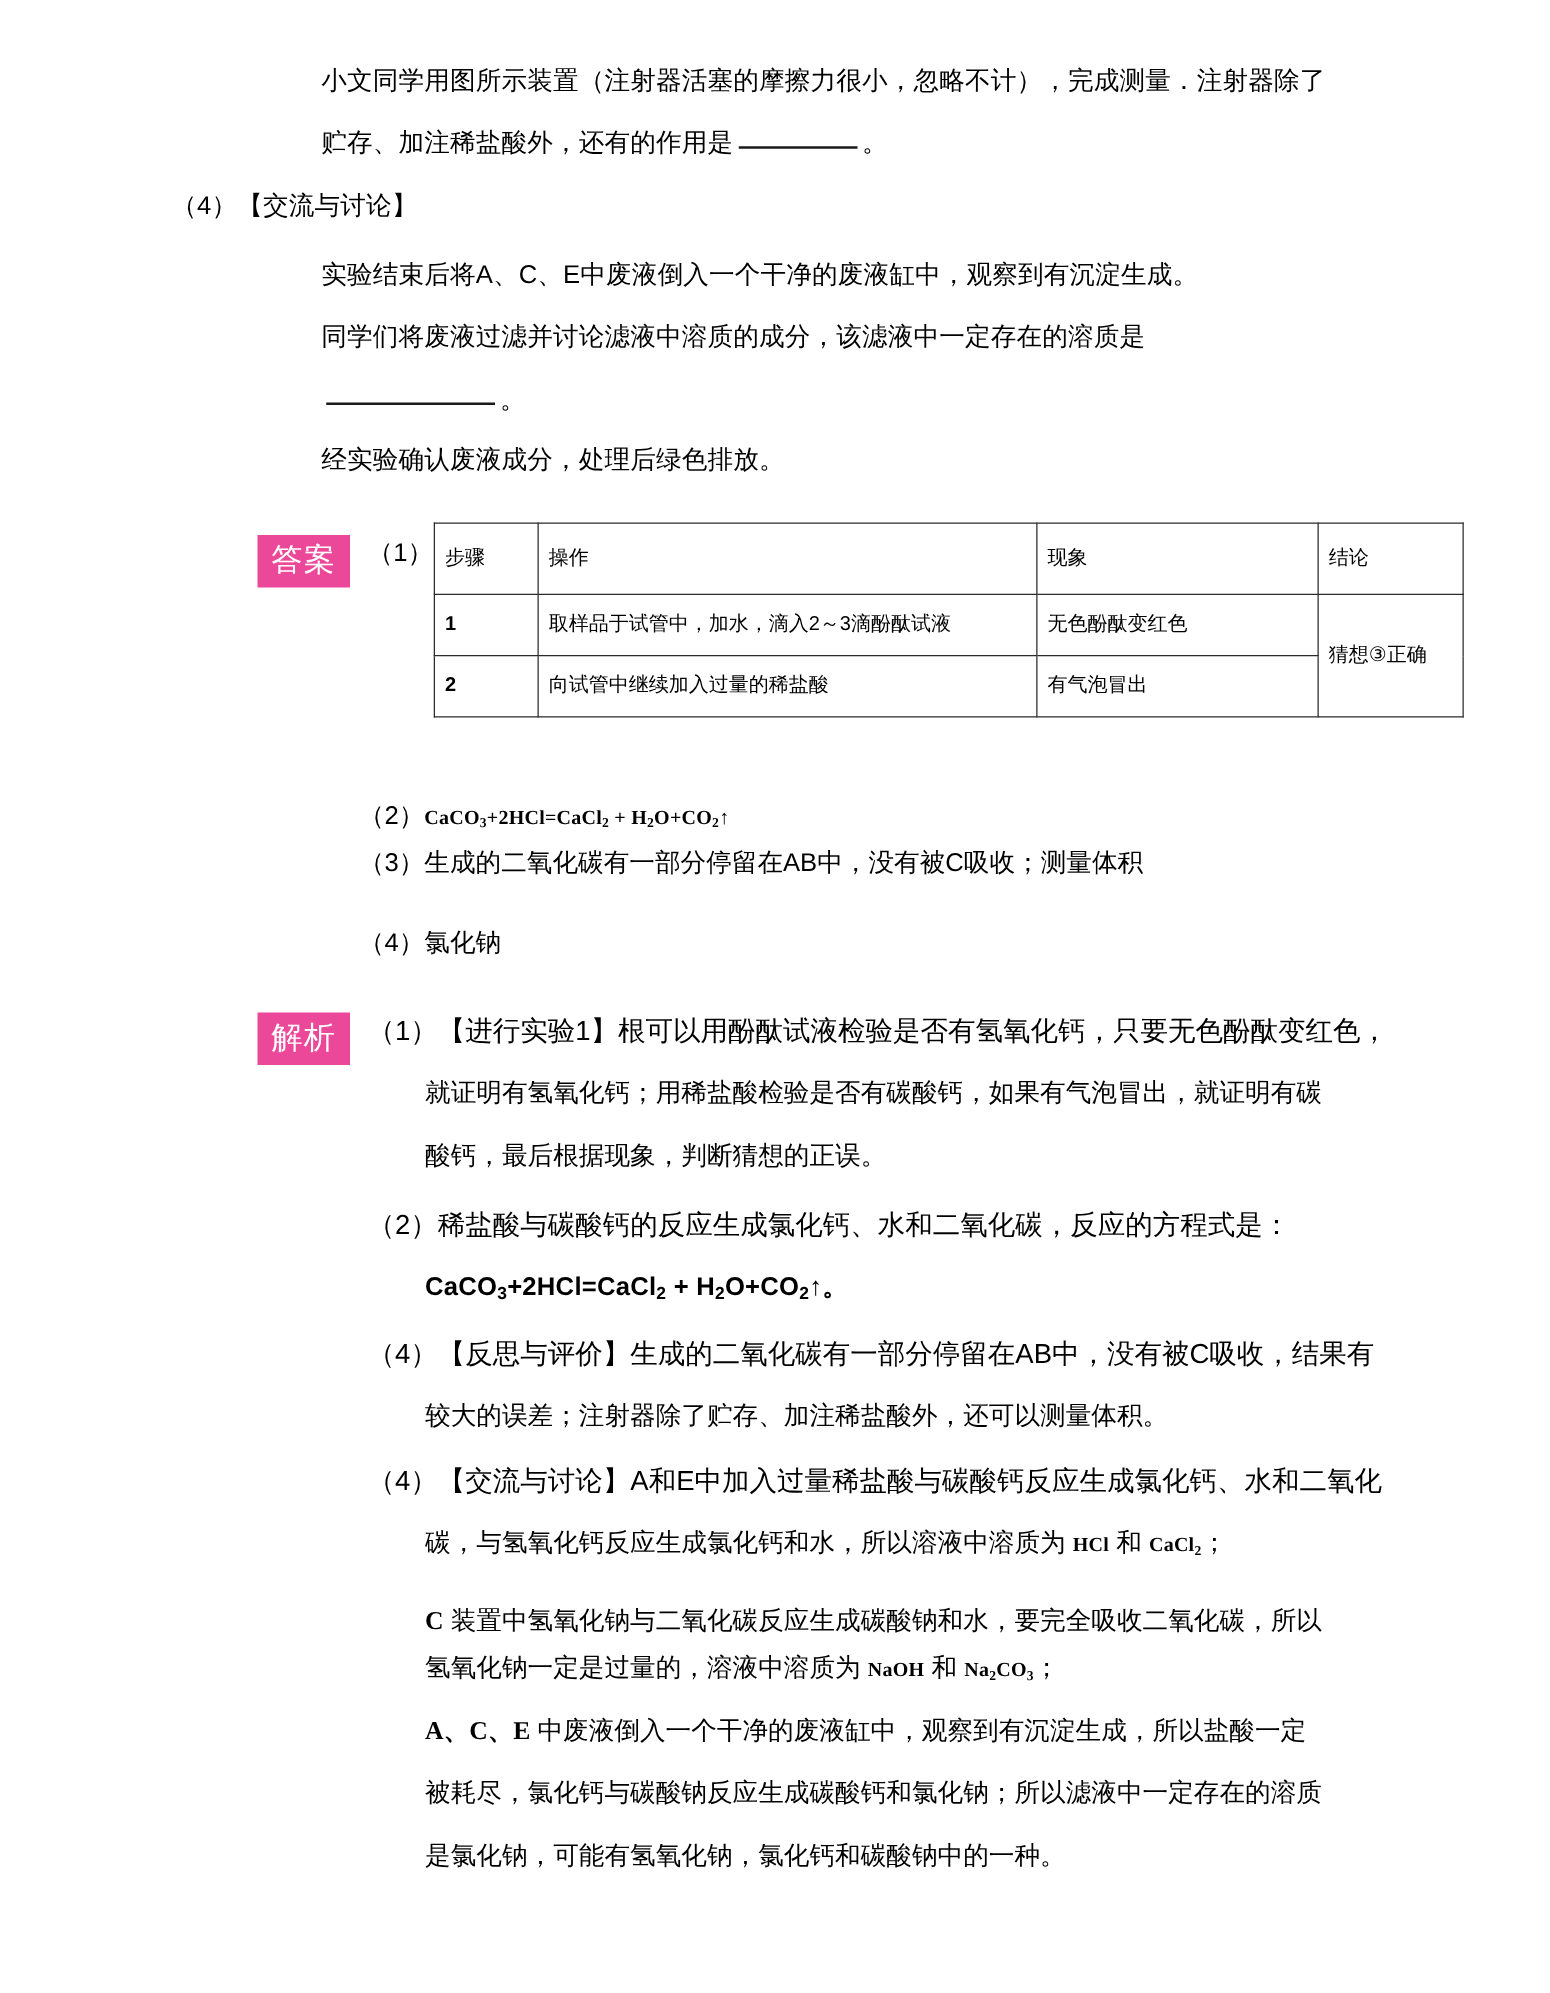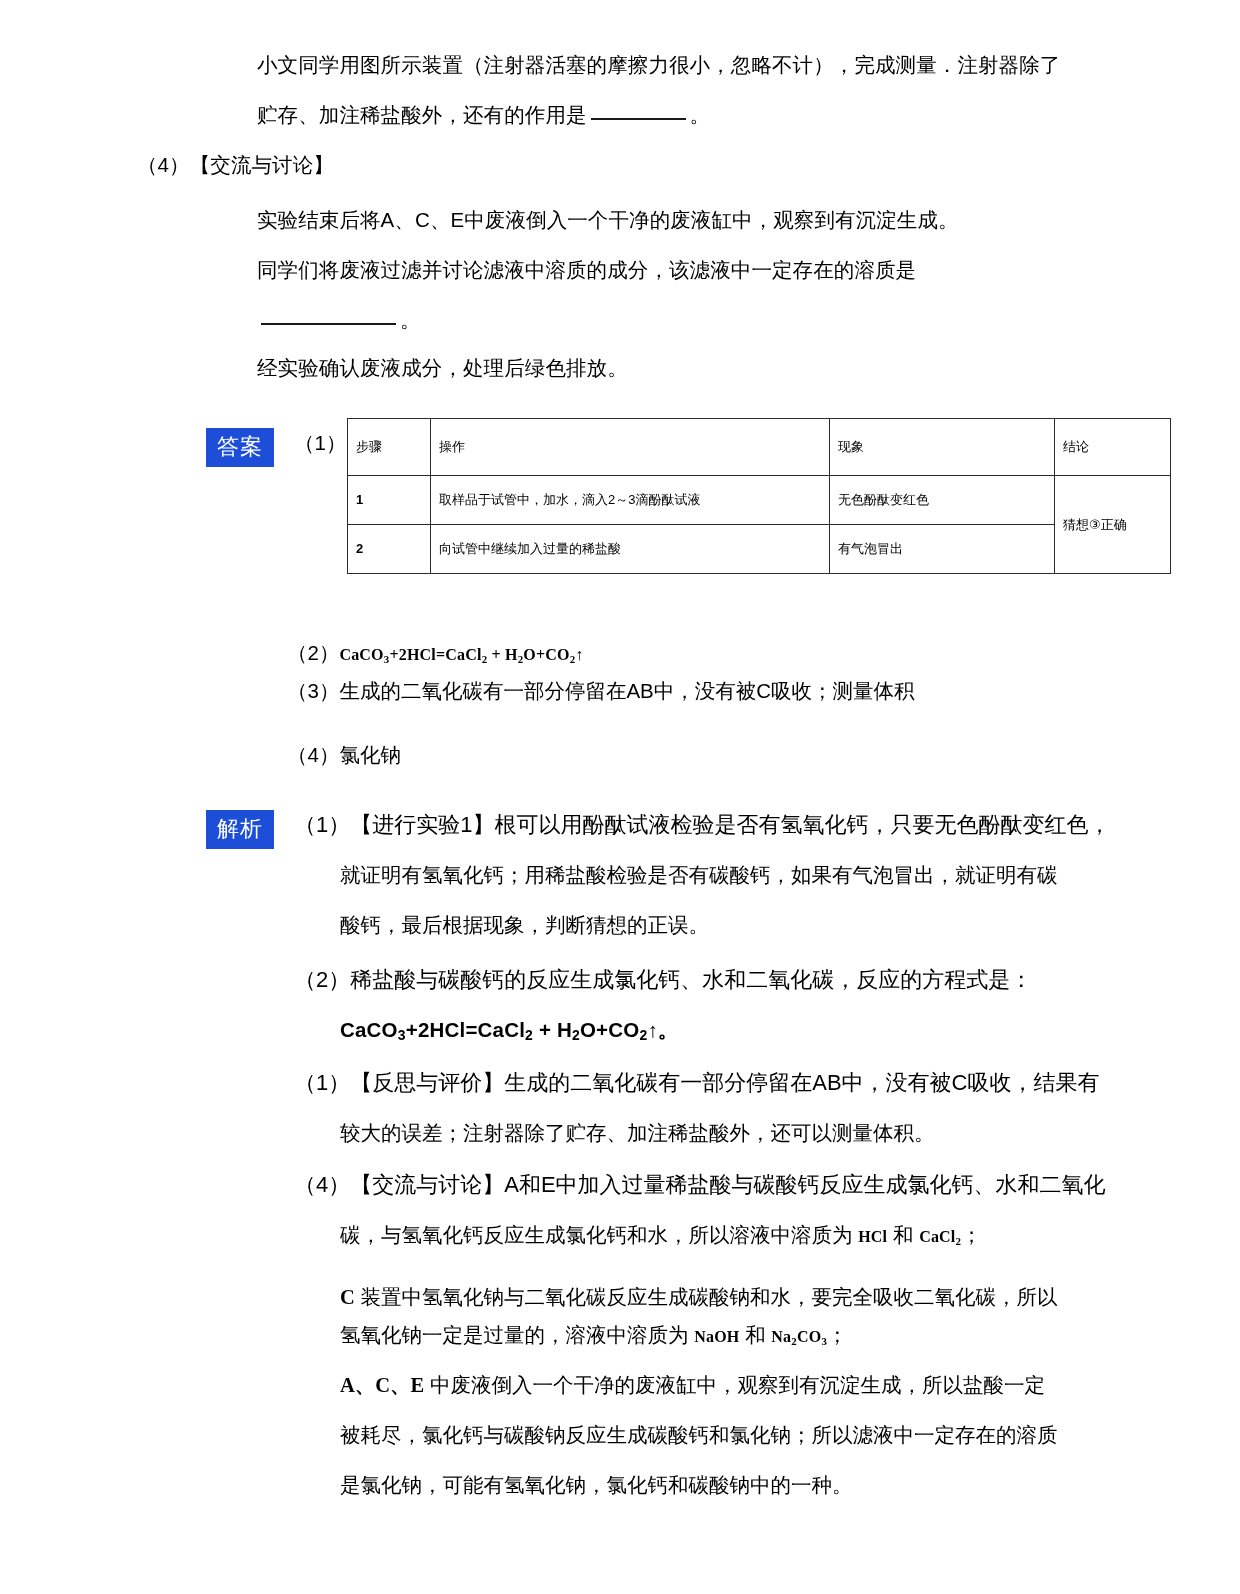--- a/index.html
+++ b/index.html
@@ -43,24 +43,24 @@
     border-bottom: 2.4px solid #1a1a1a;
     vertical-align: 2px;
     margin: 0 4px;
   }
   .blank-short { width: 95px; }
   .blank-long  { width: 135px; }
 
   
   .badge {
     display: inline-block;
-    background: #1d4ed8;
+    background: #ec4899;
     color: #ffffff;
     font-family: "Liberation Sans", "DejaVu Sans", sans-serif;
-    font-size: 22px;
+    font-size: 25px;
     line-height: 1;
     padding: 8px 11px 9px 11px;
     letter-spacing: 1px;
     vertical-align: top;
   }
 
   
   #answer-section { position: absolute; left: 0; top: 418px; width: 1240px; }
   .badge-holder { position: absolute; left: 174px; top: 10px; }
   .ans-label-1 {
@@ -76,21 +76,21 @@
     position: absolute;
     left: 315px;
     top: 0px;
     width: 755px;
     border-collapse: collapse;
     table-layout: fixed;
   }
   table.exp-table td {
     border: 1.6px solid #2b2b2b;
     font-family: "Liberation Sans", "DejaVu Sans", sans-serif;
-    font-size: 13px;
+    font-size: 16px;
     line-height: 48px;
     padding: 0 8px;
     vertical-align: middle;
   }
   td.c-step { width: 66px; }
   td.c-op   { width: 382px; }
   td.c-ph   { width: 208px; }
   td.c-con  { width: 99px; }
   td.head { height: 56px; vertical-align: middle; }
   .num-b {
@@ -216,21 +216,21 @@
       <span class="badge">解析</span>
     </div>
 
     <div class="an-item" style="top:0px;">（1）【进行实验1】根可以用酚酞试液检验是否有氢氧化钙，只要无色酚酞变红色，</div>
     <div class="an-cont" style="top:50px;">就证明有氢氧化钙；用稀盐酸检验是否有碳酸钙，如果有气泡冒出，就证明有碳</div>
     <div class="an-cont" style="top:100px;">酸钙，最后根据现象，判断猜想的正误。</div>
 
     <div class="an-item" style="top:155px;">（2）稀盐酸与碳酸钙的反应生成氯化钙、水和二氧化碳，反应的方程式是：</div>
     <div class="an-cont chem" style="top:205px;">CaCO<sub>3</sub>+2HCl=CaCl<sub>2</sub> + H<sub>2</sub>O+CO<sub>2</sub>↑。</div>
 
-    <div class="an-item" style="top:258px;">（1）【反思与评价】生成的二氧化碳有一部分停留在AB中，没有被C吸收，结果有</div>
+    <div class="an-item" style="top:258px;">（4）【反思与评价】生成的二氧化碳有一部分停留在AB中，没有被C吸收，结果有</div>
     <div class="an-cont" style="top:308px;">较大的误差；注射器除了贮存、加注稀盐酸外，还可以测量体积。</div>
 
     <div class="an-item" style="top:360px;">（4）【交流与讨论】A和E中加入过量稀盐酸与碳酸钙反应生成氯化钙、水和二氧化</div>
 
     <div class="an-cont" style="top:410px;">
       <span>碳，与氢氧化钙反应生成氯化钙和水，所以溶液中溶质为</span>
       <span class="chem">HCl</span>
       <span>和</span>
       <span class="chem">CaCl<sub>2</sub></span><span>；</span>
     </div>

